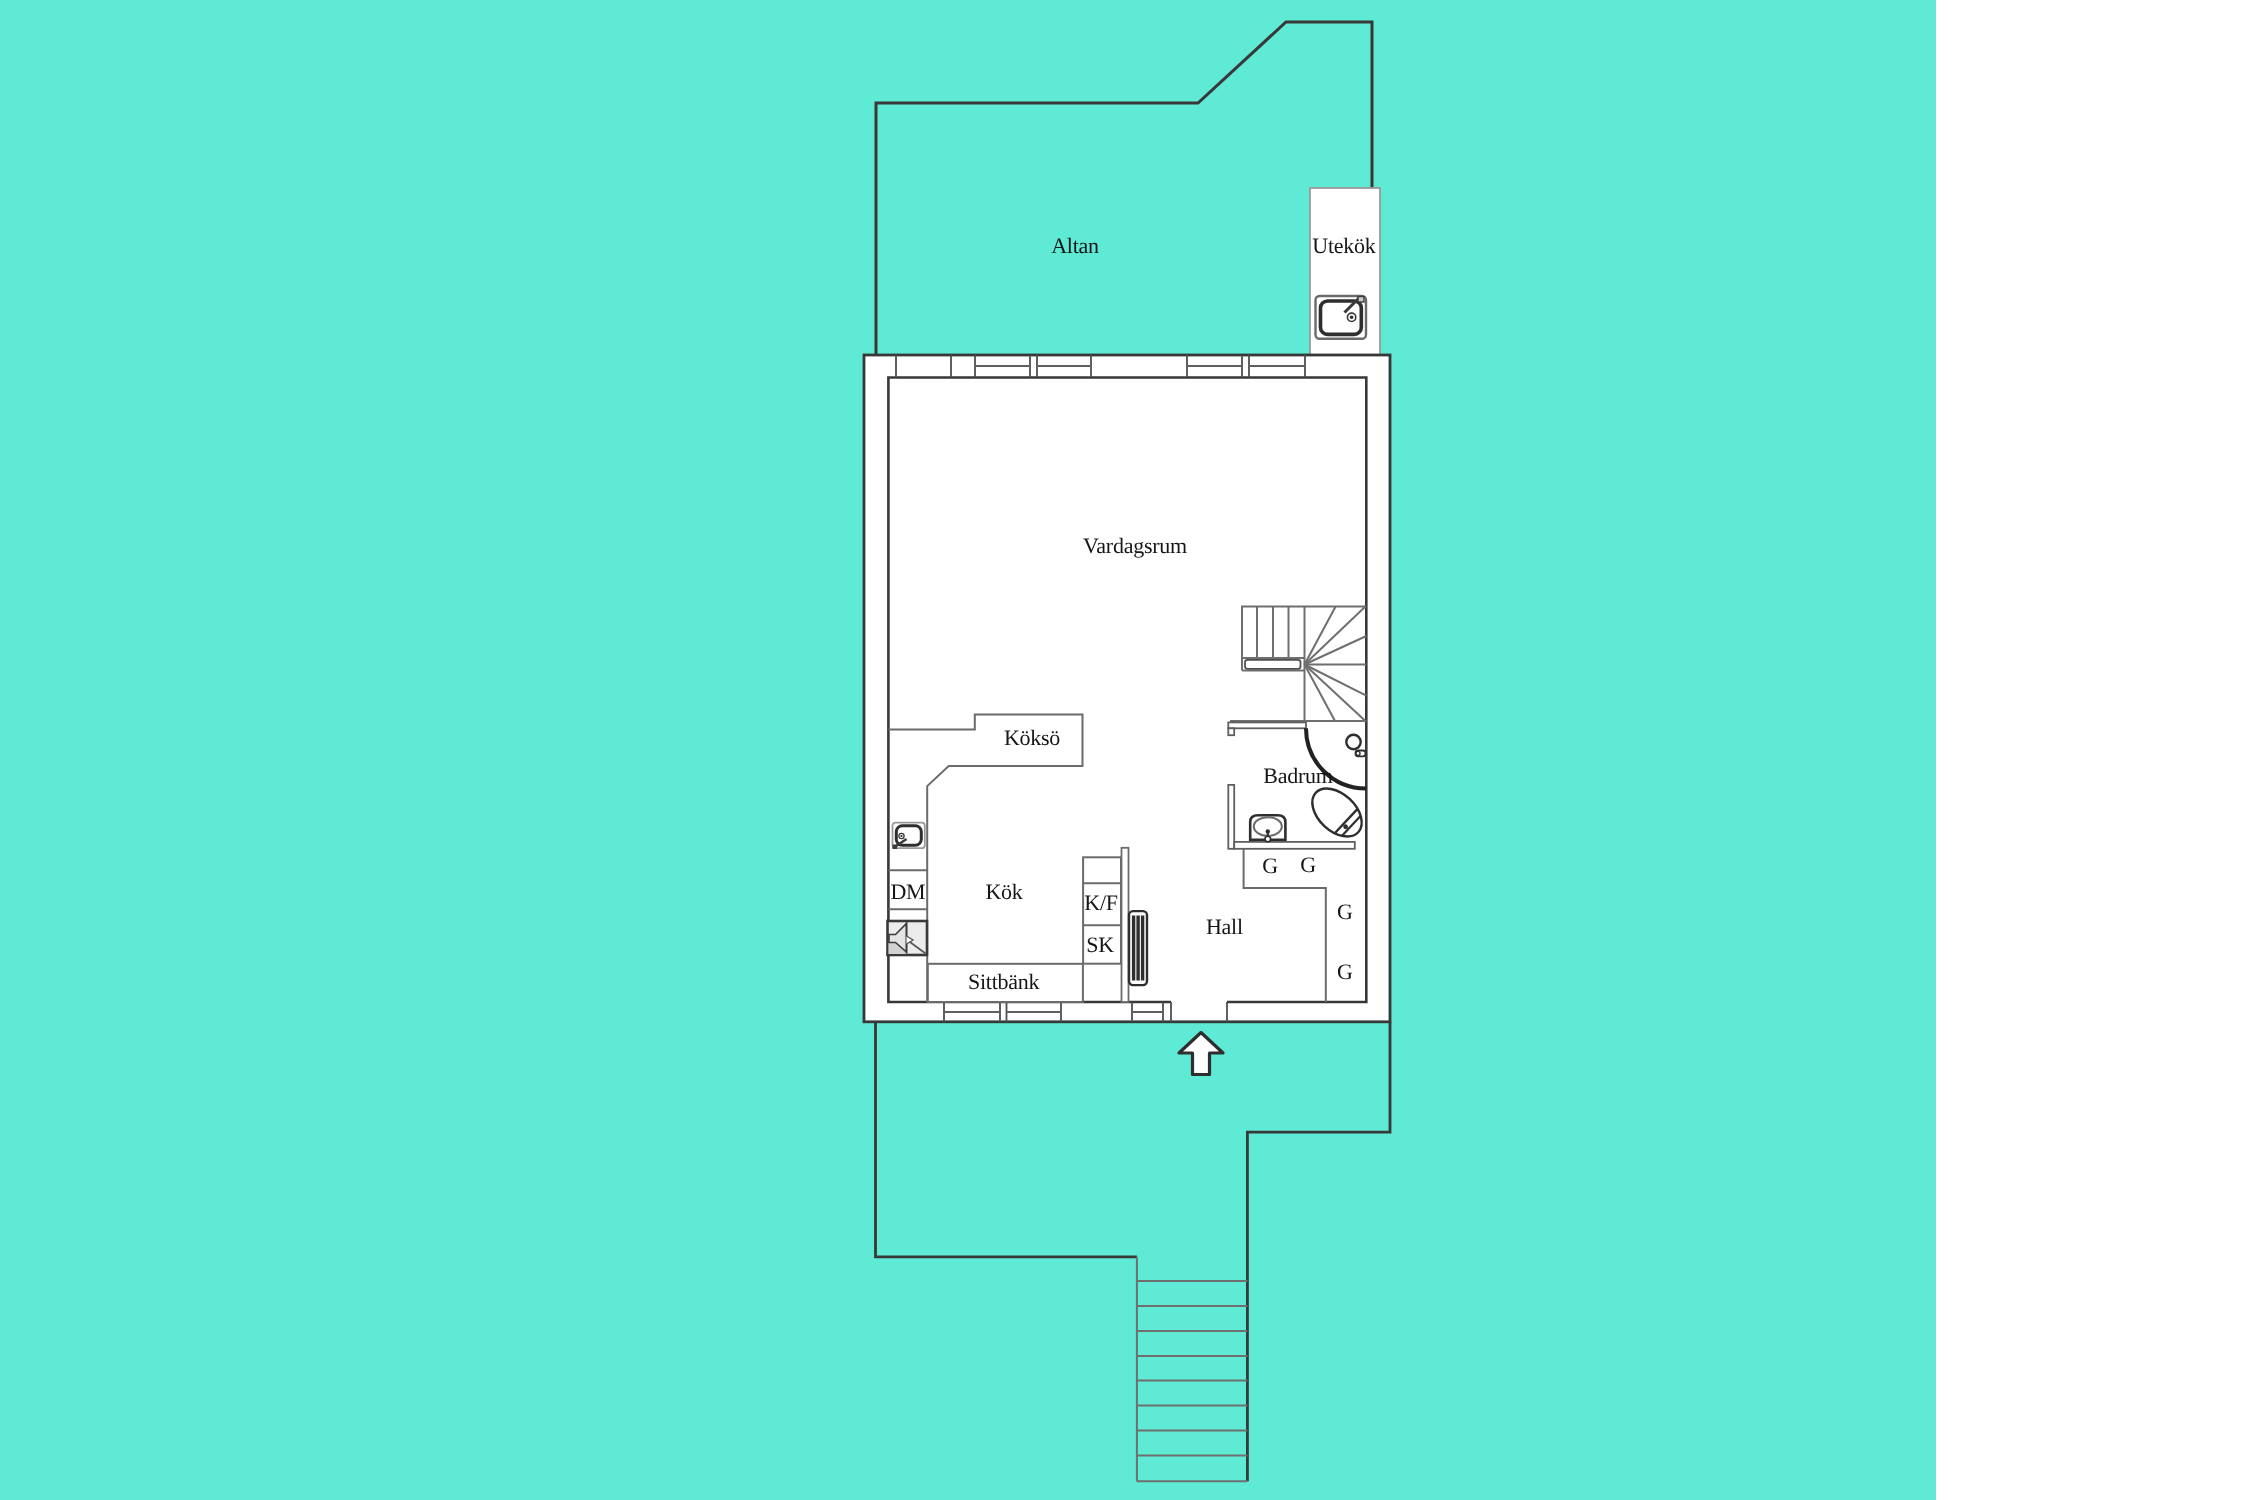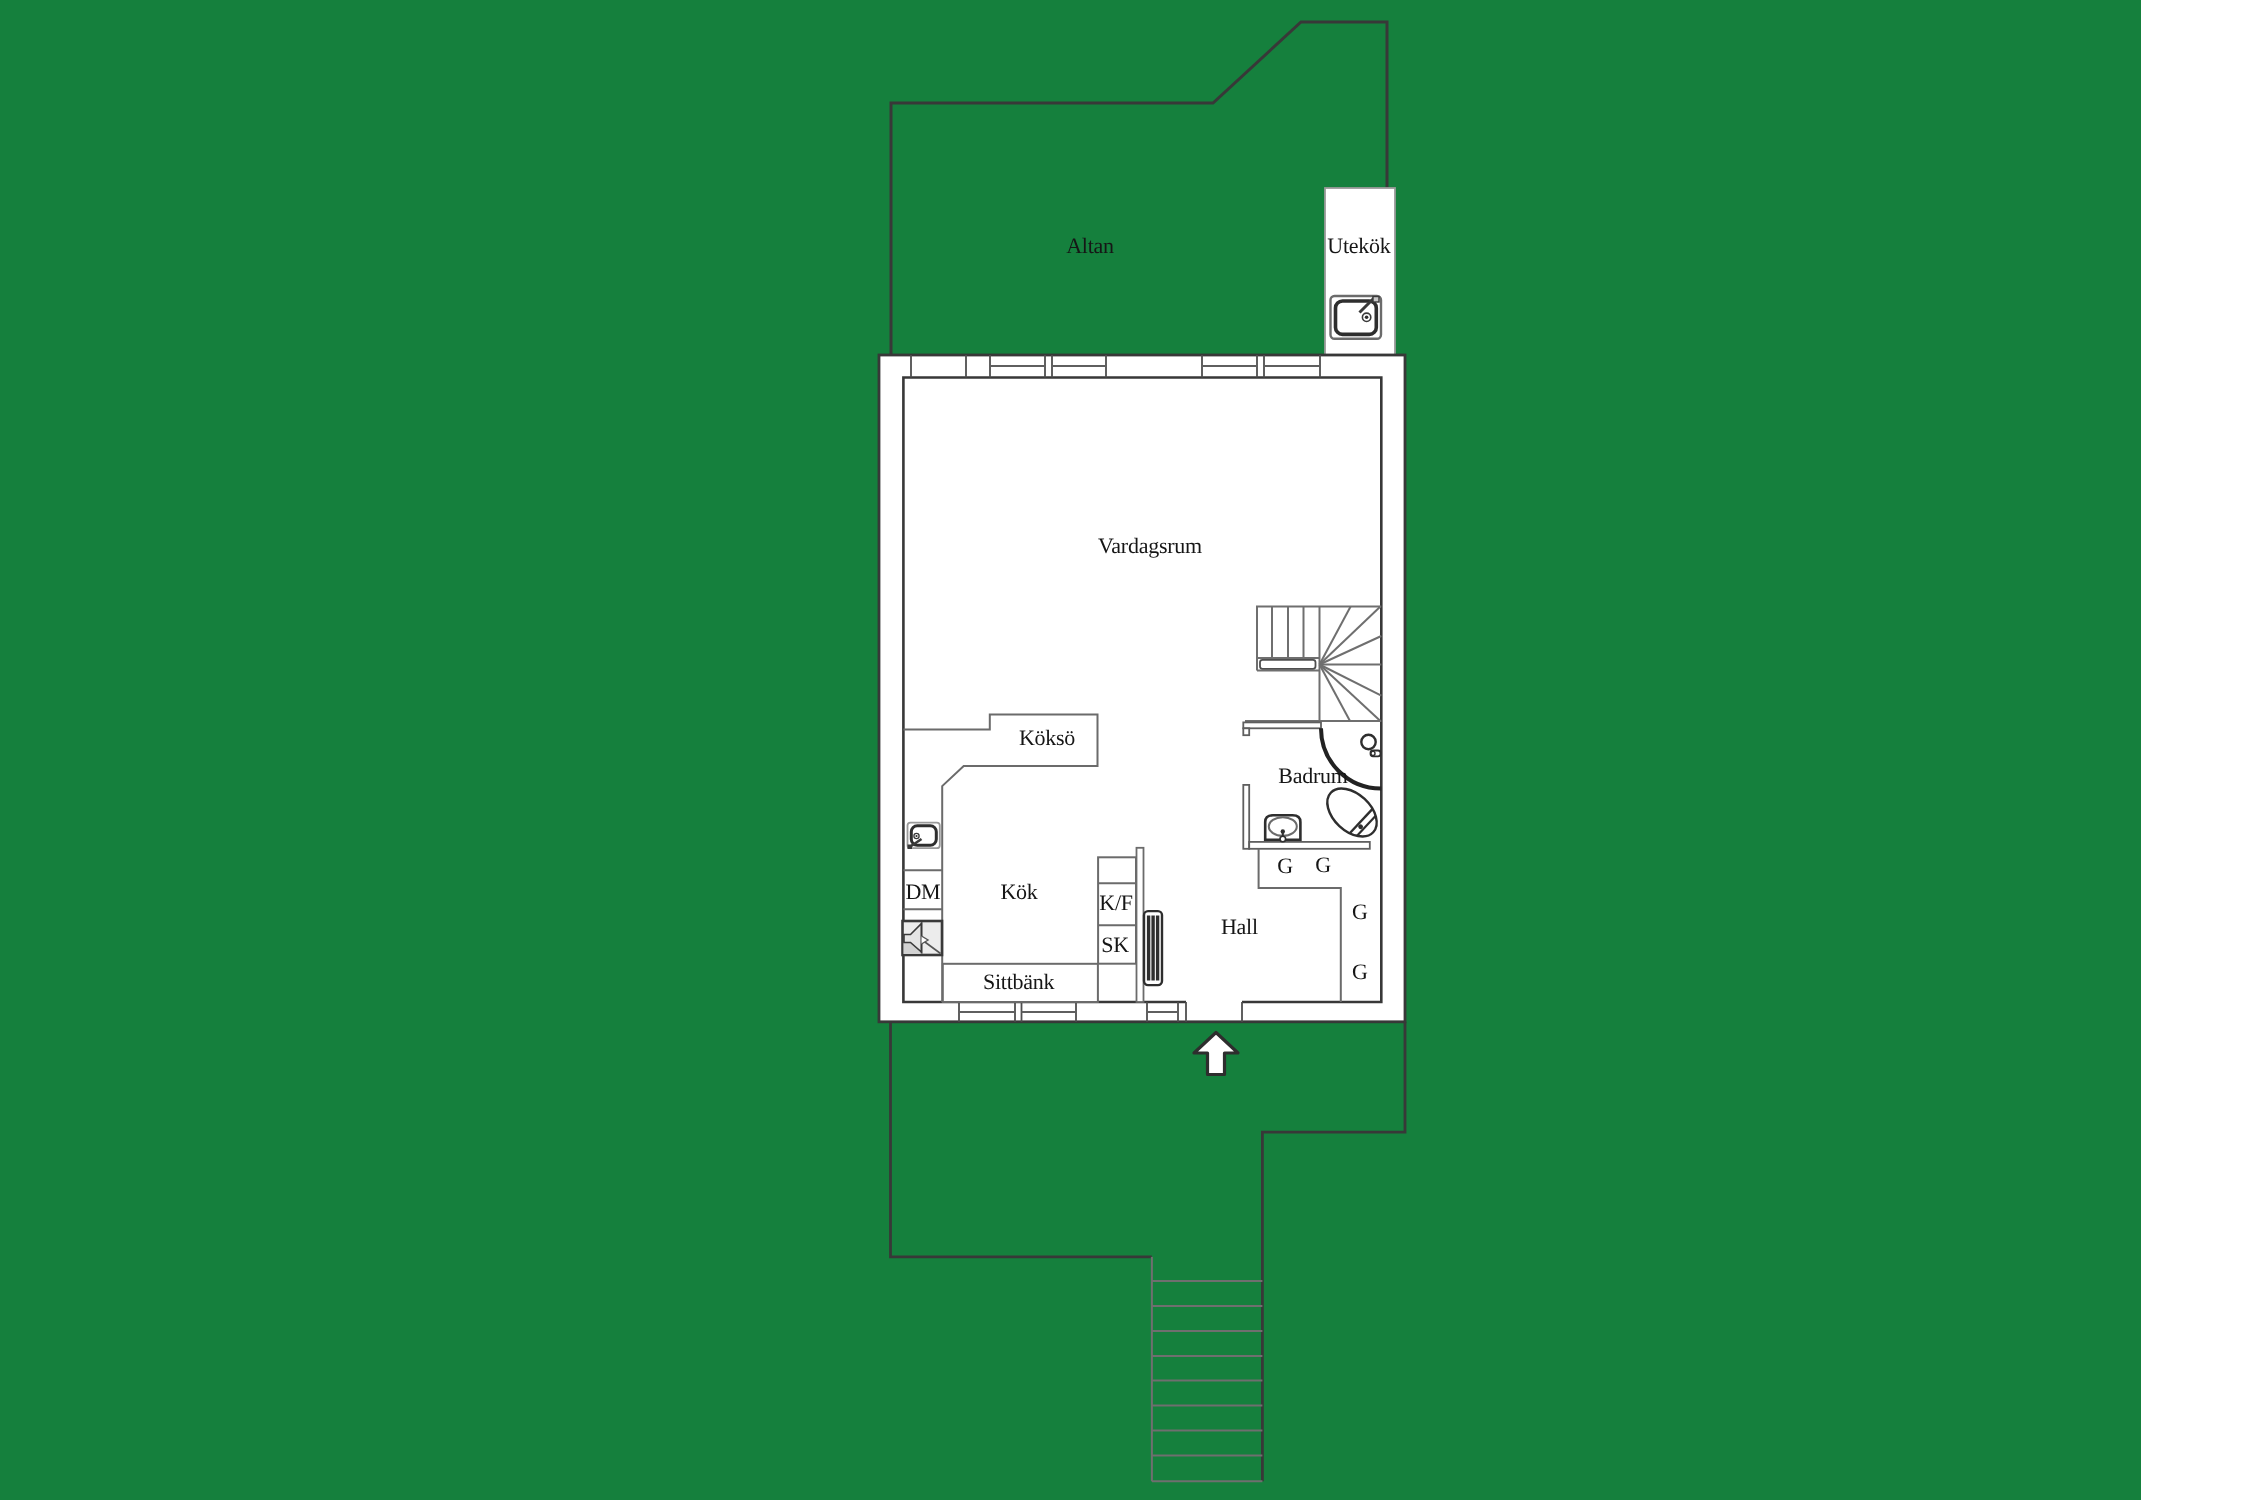--- a/index.html
+++ b/index.html
@@ -1,16 +1,16 @@
 <!DOCTYPE html>
 <html><head>
 <meta charset="utf-8">
 <style>
   html,body{margin:0;padding:0;background:#ffffff;}
-  .page{width:2126px;height:1500px;position:relative;background:#15803d;padding-left:15px;}
+  .page{width:1936px;height:1500px;position:relative;background:#5eead4;}
   text{font-family:"Liberation Serif", serif;fill:#161616;letter-spacing:-0.25px;text-rendering:geometricPrecision;}
 </style>
 </head>
 <body>
 <div class="page">
 <svg width="2250" height="1500" viewBox="0 0 2250 1500" xmlns="http://www.w3.org/2000/svg" fill="none">
 
 <path d="M 876 355 L 876 103 L 1198 103 L 1286 22 L 1372 22 L 1372 355" stroke="#383838" stroke-width="3" fill="none"></path>
 
 <text x="1075" y="253" font-size="22" text-anchor="middle">Altan</text>

